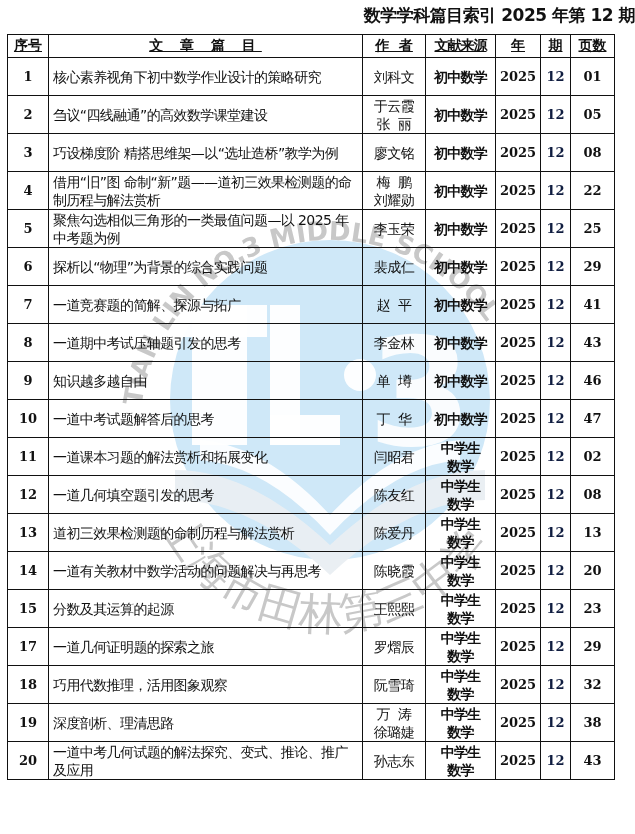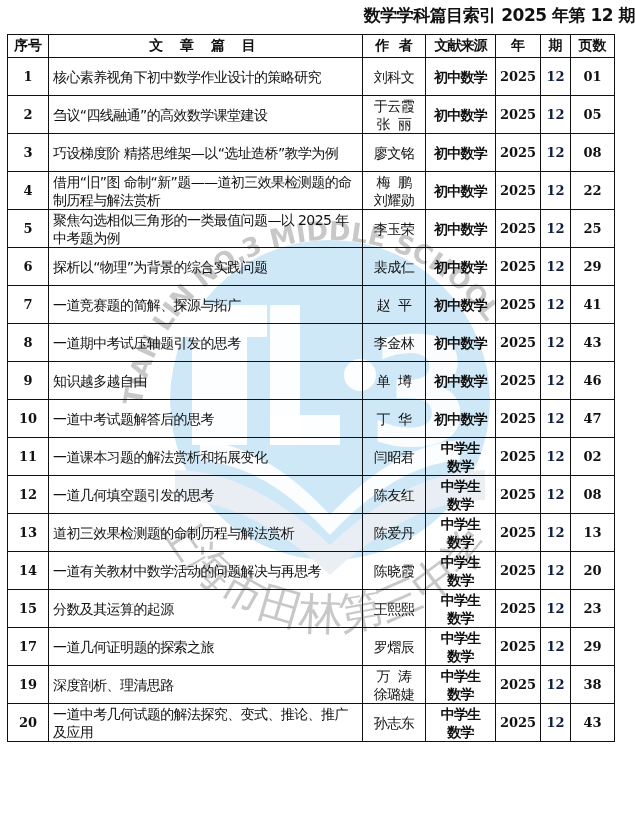--- a/index.html
+++ b/index.html
@@ -4,21 +4,21 @@
 <style>
   html, body { margin: 0; padding: 0; background: #ffffff; }
   body { width: 635px; height: 834px; position: relative; overflow: hidden;
          font-family: "DejaVu Serif", "Liberation Serif", serif; color: #111; }
   .title { position: absolute; left: 0; top: 4px; width: 635px; text-align: right;
            font-family: "DejaVu Sans", sans-serif; font-weight: bold; font-size: 17px; letter-spacing: -0.5px; }
   .watermark { position: absolute; left: 0; top: 0; width: 635px; height: 834px; pointer-events: none; }
   table.index { position: absolute; left: 7px; top: 34px; border-collapse: collapse; table-layout: fixed;
                 font-size: 14px; }
   table.index td, table.index th { border: 1.5px solid #111; padding: 0; overflow: hidden; }
-  table.index th { height: 22px; font-weight: bold; font-family: "DejaVu Sans", sans-serif; font-size: 14px; text-align: center; }
+  table.index th { height: 22px; font-weight: bold; font-family: "DejaVu Sans", sans-serif; font-size: 14px; text-align: center; text-decoration: underline; }
   table.index td { height: 37px; text-align: center; line-height: 18px; font-weight: bold; }
   td.c-title { text-align: left !important; padding-left: 4px !important; padding-right: 2px !important; font-family: "DejaVu Sans", sans-serif; font-weight: normal !important; font-size: 14px; letter-spacing: -0.6px; margin-left: 38px; }
   td.c-author { font-family: "DejaVu Sans", sans-serif; font-weight: normal !important; font-size: 14px; letter-spacing: -0.5px; }
   td.c-source { font-family: "DejaVu Sans", sans-serif; font-weight: bold; font-size: 14px; letter-spacing: -0.8px; }
   td.c-num, td.c-year, td.c-page { font-size: 13px; }
   td.c-issue { font-size: 13px; color: #0f1c3f; }
   .author-line { display: block; white-space: pre; }
   .source-line { display: block; }
   .wm-text { font-family: "DejaVu Sans", sans-serif; fill: #c8c8c8; }
 </style>
@@ -283,20 +283,34 @@
         </td>
     <td class="c-source">
           <span class="source-line">中学生</span>
           <span class="source-line">数学</span>
         </td>
     <td class="c-year">2025</td>
     <td class="c-issue">12</td>
     <td class="c-page">29</td>
   </tr>
       <tr>
+    <td class="c-num">18</td>
+    <td class="c-title">巧用代数推理，活用图象观察</td>
+    <td class="c-author">
+          <span class="author-line">阮雪琦</span>
+        </td>
+    <td class="c-source">
+          <span class="source-line">中学生</span>
+          <span class="source-line">数学</span>
+        </td>
+    <td class="c-year">2025</td>
+    <td class="c-issue">12</td>
+    <td class="c-page">32</td>
+  </tr>
+      <tr>
     <td class="c-num">19</td>
     <td class="c-title">深度剖析、理清思路</td>
     <td class="c-author">
           <span class="author-line">万  涛</span>
           <span class="author-line">徐璐婕</span>
         </td>
     <td class="c-source">
           <span class="source-line">中学生</span>
           <span class="source-line">数学</span>
         </td>

